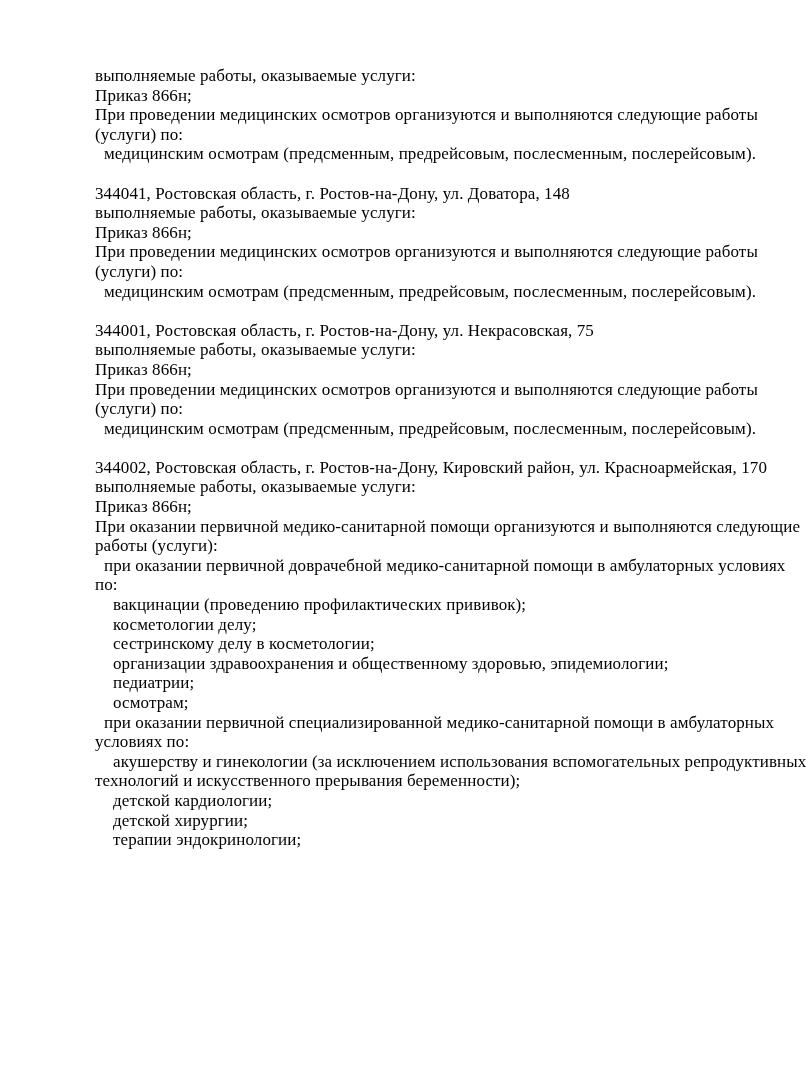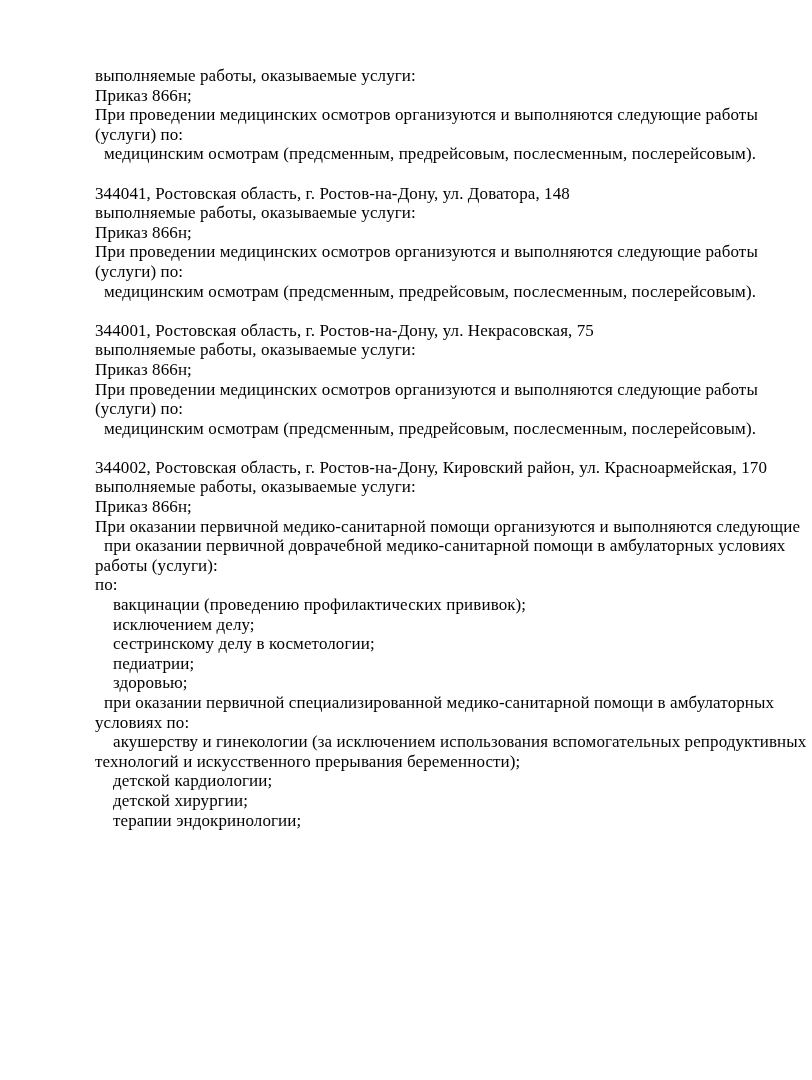--- a/index.html
+++ b/index.html
@@ -64,28 +64,29 @@
         <div class="line indent-0">Приказ 866н;</div>
         <div class="line indent-0">При проведении медицинских осмотров организуются и выполняются следующие работы</div>
         <div class="line indent-0">(услуги) по:</div>
         <div class="line indent-1">медицинским осмотрам (предсменным, предрейсовым, послесменным, послерейсовым).</div>
       </div>
       <div class="block">
         <div class="line indent-0">344002, Ростовская область, г. Ростов-на-Дону, Кировский район, ул. Красноармейская, 170</div>
         <div class="line indent-0">выполняемые работы, оказываемые услуги:</div>
         <div class="line indent-0">Приказ 866н;</div>
         <div class="line indent-0">При оказании первичной медико-санитарной помощи организуются и выполняются следующие</div>
+        <div class="line indent-0">работы (услуги):</div>
         <div class="line indent-1">при оказании первичной доврачебной медико-санитарной помощи в амбулаторных условиях</div>
-        <div class="line indent-0">работы (услуги):</div>
         <div class="line indent-0">по:</div>
         <div class="line indent-2">вакцинации (проведению профилактических прививок);</div>
-        <div class="line indent-2">исключением делу;</div>
+        <div class="line indent-2">косметологии делу;</div>
         <div class="line indent-2">сестринскому делу в косметологии;</div>
+        <div class="line indent-2">организации здравоохранения и общественному здоровью, эпидемиологии;</div>
         <div class="line indent-2">педиатрии;</div>
-        <div class="line indent-2">здоровью;</div>
+        <div class="line indent-2">осмотрам;</div>
         <div class="line indent-1">при оказании первичной специализированной медико-санитарной помощи в амбулаторных</div>
         <div class="line indent-0">условиях по:</div>
         <div class="line indent-2">акушерству и гинекологии (за исключением использования вспомогательных репродуктивных</div>
         <div class="line indent-0">технологий и искусственного прерывания беременности);</div>
         <div class="line indent-2">детской кардиологии;</div>
         <div class="line indent-2">детской хирургии;</div>
         <div class="line indent-2">терапии эндокринологии;</div>
       </div>
     </div>
 </div>

